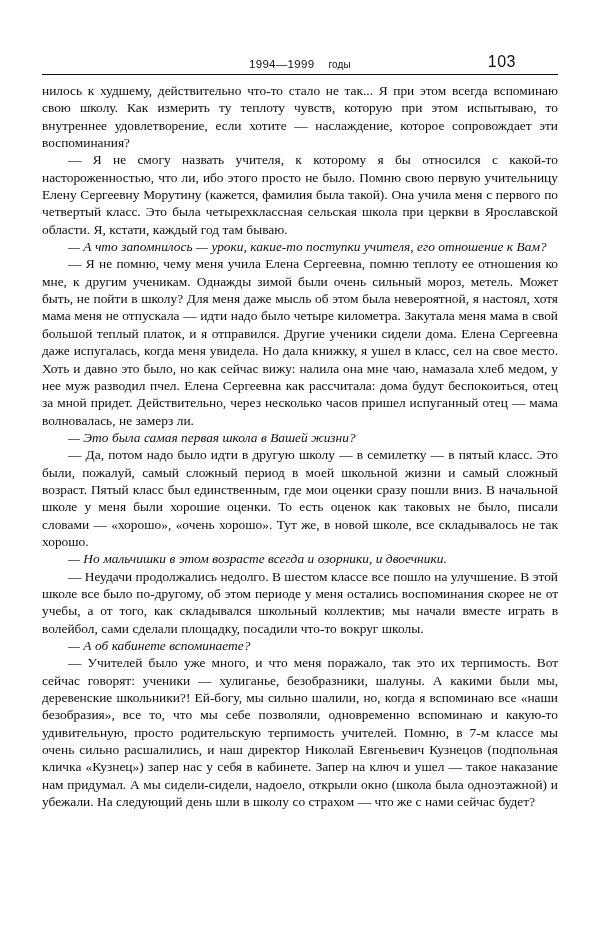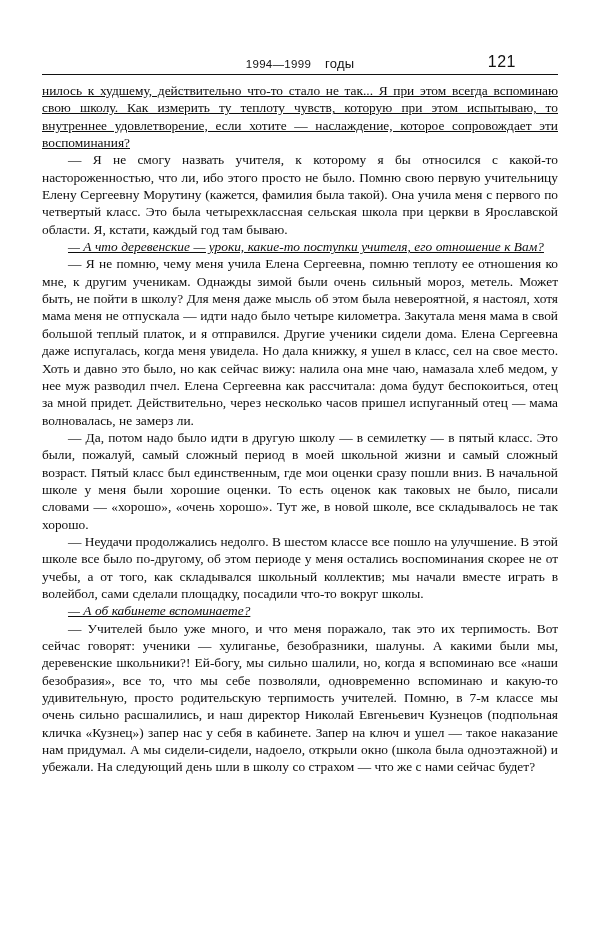--- a/index.html
+++ b/index.html
@@ -45,21 +45,21 @@
     white-space: nowrap;
     color: #111;
   }
 
   .running-head-title .years {
     font-size: 11.5px;
     margin-top: 17px;
   }
 
   .running-head-title .word {
-    font-size: 13px;
+    font-size: 10px;
     letter-spacing: 0.2px;
     margin-left: 14px;
   }
 
   .folio {
     position: absolute;
     right: 42px;
     bottom: 0;
     font-family: "Liberation Sans", "DejaVu Sans", sans-serif;
     font-size: 16px;
@@ -105,41 +105,42 @@
 
   p.q {
     font-style: italic;
     text-indent: 26px;
     text-align: justify;
   }
 
   
   p.q, p.a, p.cont {
     text-align-last: left;
-    text-decoration: underline;
   }
 </style>
 </head>
 <body>
 
 <div class="page">
 
   <div class="running-head">
     <div class="running-head-title">
       <span class="years">1994—1999</span><span class="word">годы</span>
     </div>
-    <div class="folio">121</div>
+    <div class="folio">103</div>
   </div>
 
   <div class="head-rule"></div>
 
   <div class="textblock">
     <p class="cont">нилось к худшему, действительно что-то стало не так... Я при этом всегда вспоминаю свою школу. Как измерить ту теплоту чувств, которую при этом испытываю, то внутреннее удовлетворение, если хотите — наслаждение, которое сопровождает эти воспоминания?</p>
     <p class="indent">— Я не смогу назвать учителя, к которому я бы относился с какой-то настороженностью, что ли, ибо этого просто не было. Помню свою первую учительницу Елену Сергеевну Морутину (кажется, фамилия была такой). Она учила меня с первого по четвертый класс. Это была четырехклассная сельская школа при церкви в Ярославской области. Я, кстати, каждый год там бываю.</p>
-    <p class="q">— А что деревенские — уроки, какие-то поступки учителя, его отношение к Вам?</p>
+    <p class="q">— А что запомнилось — уроки, какие-то поступки учителя, его отношение к Вам?</p>
     <p class="indent">— Я не помню, чему меня учила Елена Сергеевна, помню теплоту ее отношения ко мне, к другим ученикам. Однажды зимой были очень сильный мороз, метель. Может быть, не пойти в школу? Для меня даже мысль об этом была невероятной, я настоял, хотя мама меня не отпускала — идти надо было четыре километра. Закутала меня мама в свой большой теплый платок, и я отправился. Другие ученики сидели дома. Елена Сергеевна даже испугалась, когда меня увидела. Но дала книжку, я ушел в класс, сел на свое место. Хоть и давно это было, но как сейчас вижу: налила она мне чаю, намазала хлеб медом, у нее муж разводил пчел. Елена Сергеевна как рассчитала: дома будут беспокоиться, отец за мной придет. Действительно, через несколько часов пришел испуганный отец — мама волновалась, не замерз ли.</p>
+    <p class="q">— Это была самая первая школа в Вашей жизни?</p>
     <p class="indent">— Да, потом надо было идти в другую школу — в семилетку — в пятый класс. Это были, пожалуй, самый сложный период в моей школьной жизни и самый сложный возраст. Пятый класс был единственным, где мои оценки сразу пошли вниз. В начальной школе у меня были хорошие оценки. То есть оценок как таковых не было, писали словами — «хорошо», «очень хорошо». Тут же, в новой школе, все складывалось не так хорошо.</p>
+    <p class="q">— Но мальчишки в этом возрасте всегда и озорники, и двоечники.</p>
     <p class="indent">— Неудачи продолжались недолго. В шестом классе все пошло на улучшение. В этой школе все было по-другому, об этом периоде у меня остались воспоминания скорее не от учебы, а от того, как складывался школьный коллектив; мы начали вместе играть в волейбол, сами сделали площадку, посадили что-то вокруг школы.</p>
     <p class="q">— А об кабинете вспоминаете?</p>
     <p class="indent">— Учителей было уже много, и что меня поражало, так это их терпимость. Вот сейчас говорят: ученики — хулиганье, безобразники, шалуны. А какими были мы, деревенские школьники?! Ей-богу, мы сильно шалили, но, когда я вспоминаю все «наши безобразия», все то, что мы себе позволяли, одновременно вспоминаю и какую-то удивительную, просто родительскую терпимость учителей. Помню, в 7-м классе мы очень сильно расшалились, и наш директор Николай Евгеньевич Кузнецов (подпольная кличка «Кузнец») запер нас у себя в кабинете. Запер на ключ и ушел — такое наказание нам придумал. А мы сидели-сидели, надоело, открыли окно (школа была одноэтажной) и убежали. На следующий день шли в школу со страхом — что же с нами сейчас будет?</p>
   </div>
 
 </div>
 
 </body></html>

